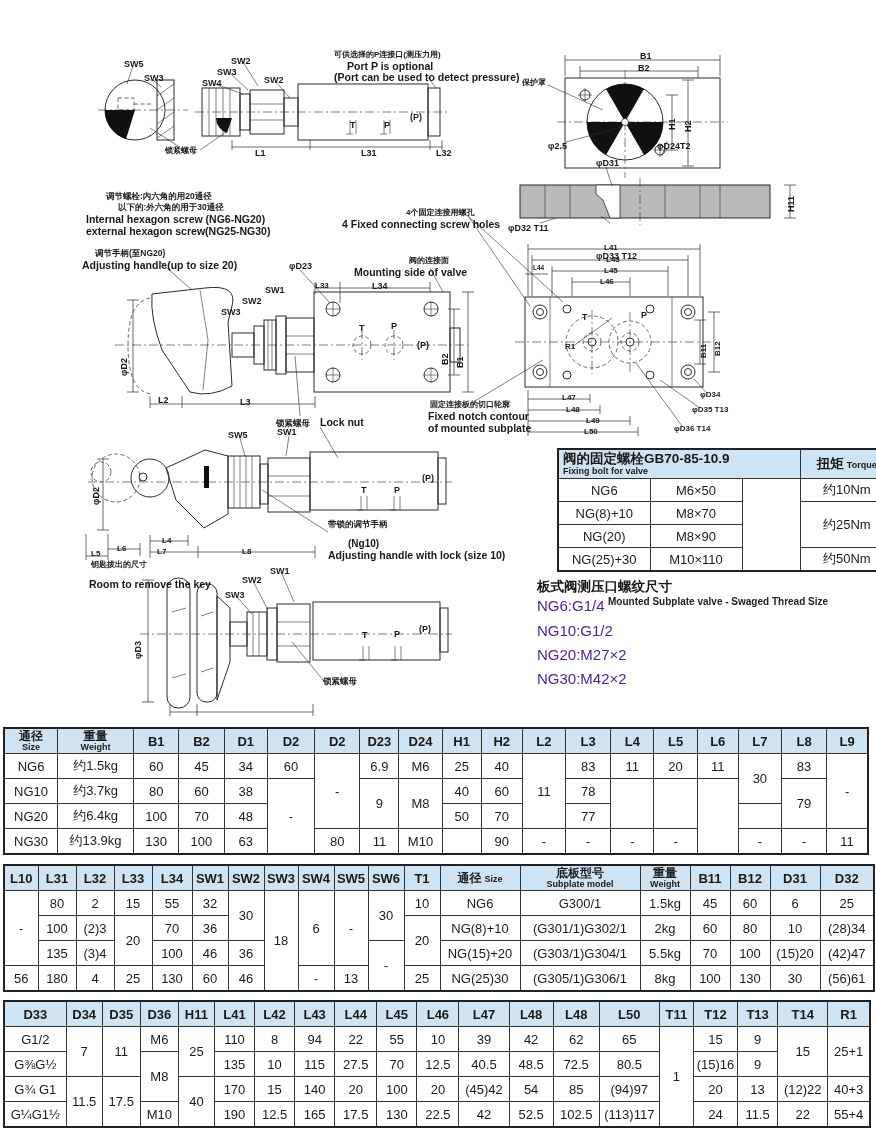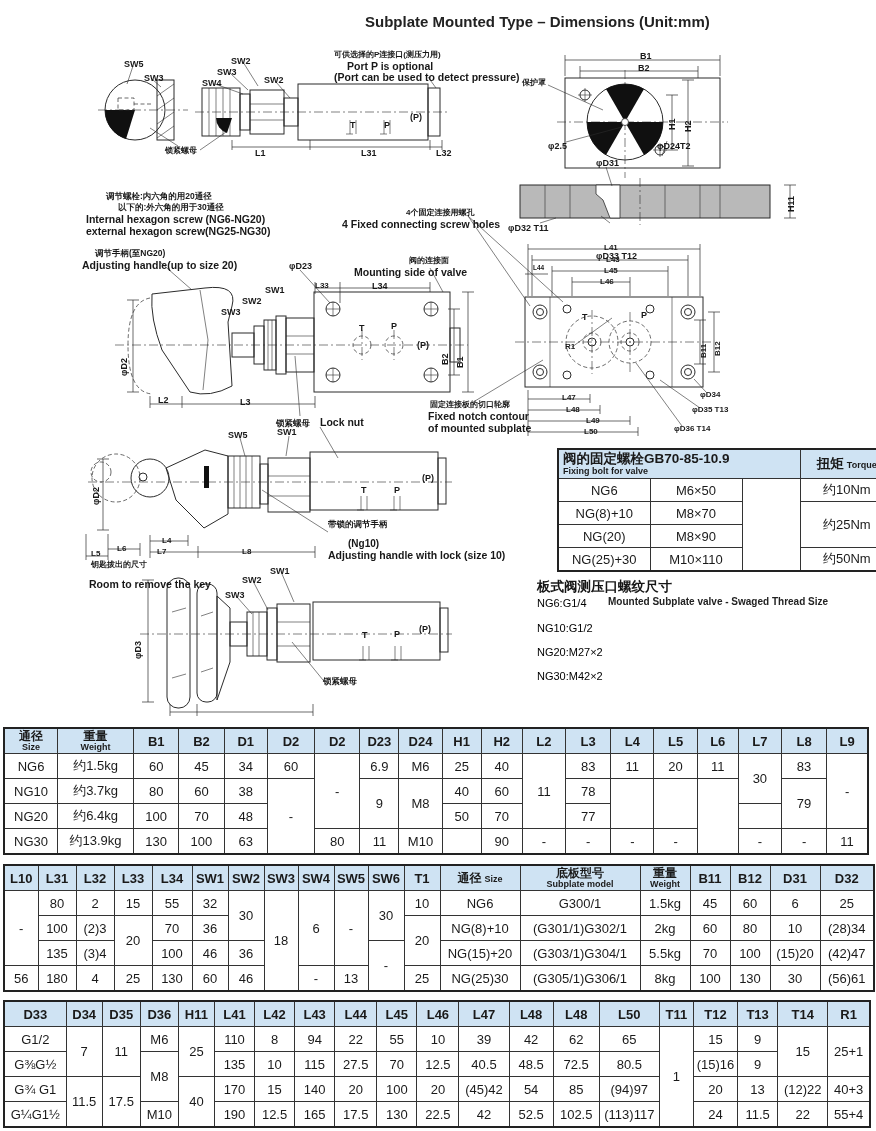--- a/index.html
+++ b/index.html
@@ -29,30 +29,29 @@
   .en-in{font-size:9px;margin-left:3px;font-weight:bold;}
   #t1{left:3px;top:727px;width:866px;}
   #t2{left:3px;top:864px;width:870px;}
   #t3{left:3px;top:1000px;width:868px;}
   #bolt{left:537px;top:448px;width:338px;margin-left:20px;}
   #bolt th{height:28px;}
   #bolt td{height:22px;font-size:13px;}
   #bolt th.ttl{text-align:left;padding-left:4px;}
   #bolt th .cn{font-size:13.5px;}
   
-  .thread-line{font-size:11px;color:#000000;text-align:right;}
+  .thread-line{font-size:15px;color:#4c1d95;text-align:right;}
   #thread-title{font-size:13.5px;font-weight:bold;}
   #thread-sub{font-size:10px;font-weight:bold;color:#222;}
 </style>
 </head>
 <body>
 
 <div id="page">
 
-  <div class="abs" id="title-en">Subplate Mounted Type – Dimensions (Unit:mm)</div>
 
   <svg width="876" height="720" style="position:absolute;left:0;top:0;z-index:1" viewBox="0 0 876 720">
 
     <g>
       <line x1="98" y1="110" x2="188" y2="110" class="cl"></line>
       <circle cx="135" cy="110" r="30" class="s"></circle>
       <path d="M135,110 L105,110 A30,30 0 0,0 126,139 Z" class="blk"></path>
       <rect x="157" y="80" width="17" height="60" class="s"></rect>
       <line x1="157" y1="96" x2="174" y2="84" class="tn"></line>
         <line x1="157" y1="110" x2="174" y2="98" class="tn"></line>

